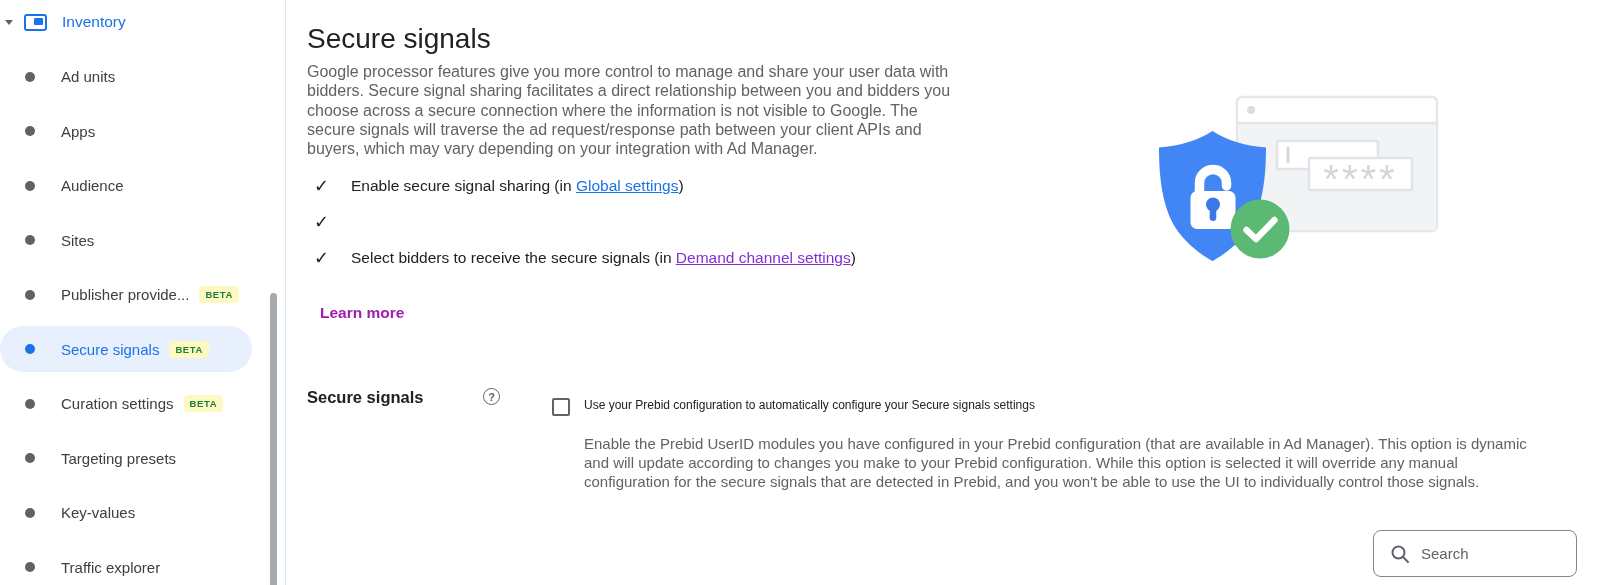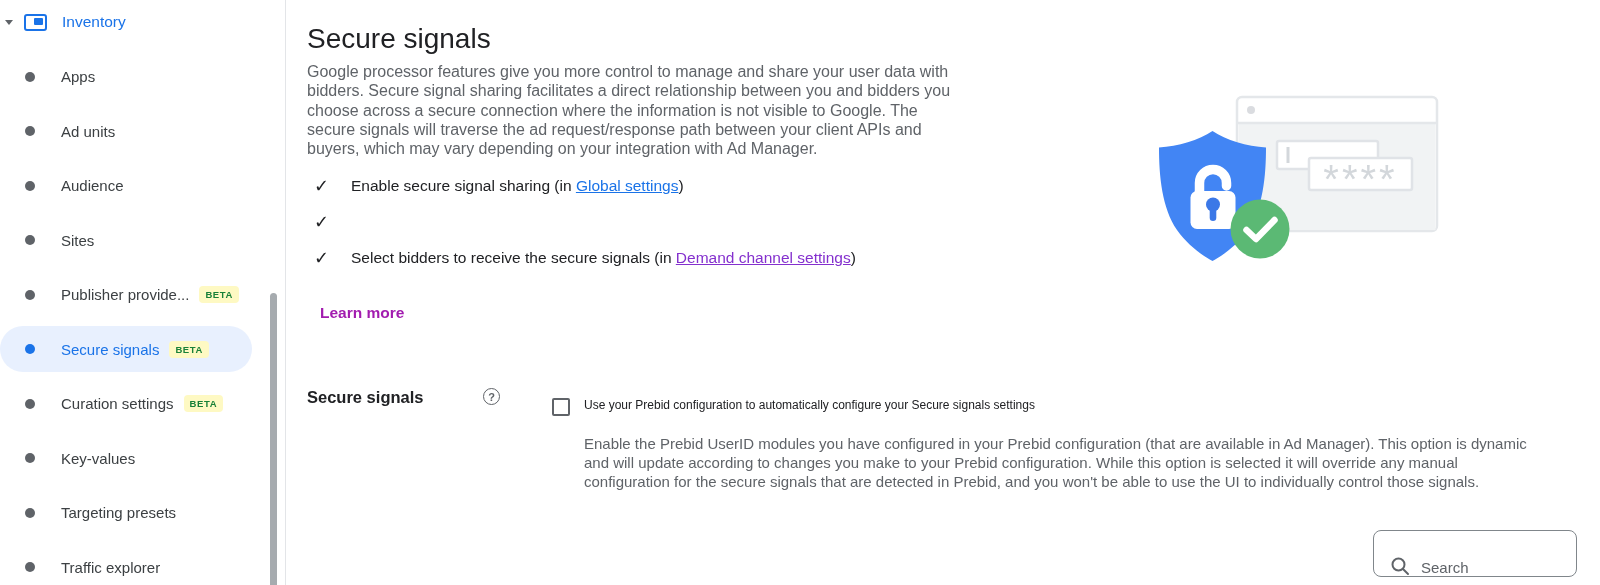--- a/index.html
+++ b/index.html
@@ -50,21 +50,21 @@
                border:1.5px solid #5f6368; border-radius:50%; color:#5f6368;
                font-size:11px; font-weight:bold; display:flex; align-items:center;
                justify-content:center; cursor:pointer; }
   .checkbox { position:absolute; left:265px; top:398px; width:18px; height:18px;
               border:2px solid #5f6368; border-radius:2px; background:#fff; cursor:pointer; }
   .checkbox-label { position:absolute; left:297px; top:398px; font-size:12px; color:#202124; }
   .note { position:absolute; left:297px; top:434px; width:948px;
           font-size:15px; line-height:19.2px; color:#5f6368; }
   .search-box { position:absolute; left:1086px; top:530px; width:204px; height:47px;
                 border:1px solid #80868b; border-radius:8px; display:flex;
-                align-items:flex-end; background:#fff; }
+                align-items:center; background:#fff; }
   .search-box svg { margin-left:16px; flex:none; }
   .search-input { border:none; outline:none; margin-left:11px; width:150px;
                   font-size:15px; color:#202124; font-family:inherit; background:transparent; }
   .search-input::placeholder { color:#5f6368; }
 
   .illustration { position:absolute; left:1130px; top:80px; }
 </style>
 </head>
 <body>
 
@@ -74,26 +74,26 @@
     <div class="nav-row">
       <span class="caret"></span>
       <span class="inv-icon">
           <span></span>
         </span>
       <span class="section-label">Inventory</span>
     </div>
 
     <div class="nav-row">
       <span class="dot"></span>
+      <span class="nav-label">Ad units</span>
+    </div>
+
+    <div class="nav-row">
+      <span class="dot"></span>
       <span class="nav-label">Apps</span>
-    </div>
-
-    <div class="nav-row">
-      <span class="dot"></span>
-      <span class="nav-label">Ad units</span>
     </div>
 
     <div class="nav-row">
       <span class="dot"></span>
       <span class="nav-label">Audience</span>
     </div>
 
     <div class="nav-row">
       <span class="dot"></span>
       <span class="nav-label">Sites</span>
@@ -113,26 +113,26 @@
     </div>
 
     <div class="nav-row">
       <span class="dot"></span>
       <span class="nav-label">Curation settings</span>
       <span class="beta">BETA</span>
     </div>
 
     <div class="nav-row">
       <span class="dot"></span>
+      <span class="nav-label">Targeting presets</span>
+    </div>
+
+    <div class="nav-row">
+      <span class="dot"></span>
       <span class="nav-label">Key-values</span>
-    </div>
-
-    <div class="nav-row">
-      <span class="dot"></span>
-      <span class="nav-label">Targeting presets</span>
     </div>
 
     <div class="nav-row">
       <span class="dot"></span>
       <span class="nav-label">Traffic explorer</span>
     </div>
 
   </div>
   <div class="scroll-thumb"></div>
 </div>

